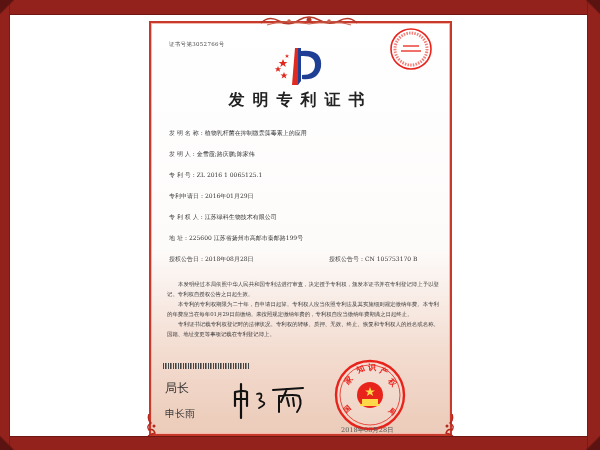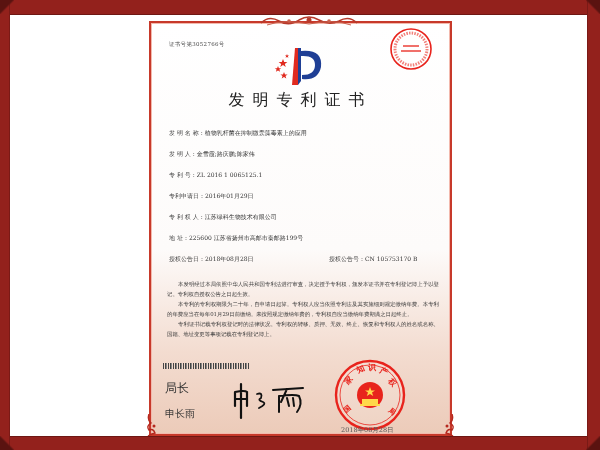--- a/index.html
+++ b/index.html
@@ -32,21 +32,21 @@
   .ornament-corner.right { right: -6px; }
 
   .cert-number {
     position: absolute; left: 18px; top: 18px; font-size: 5.5px; color: #4a4a4a; letter-spacing: 0.3px;
   }
   .logo { position: absolute; left: 120px; top: 22px; width: 60px; height: 42px; }
   .agency-stamp { position: absolute; left: 238px; top: 4px; width: 44px; height: 44px; }
 
   .cert-title {
     position: absolute; left: 0; width: 100%; top: 67px; text-align: center;
-    font-size: 16px; letter-spacing: 8px; color: #222; font-weight: normal;
+    font-size: 16px; letter-spacing: 8px; color: #222; font-weight: bold;
     font-family: "DejaVu Serif", serif;
   }
 
   .fields { position: absolute; left: 18px; top: 106px; width: 270px; }
   .field { position: absolute; left: 0; font-size: 6px; color: #333; white-space: nowrap; }
   .field .label { display: inline-block; color: #444; }
   .field .value { color: #333; }
   .field-inline2 { position: absolute; left: 112px; }
 
   .paragraphs {

